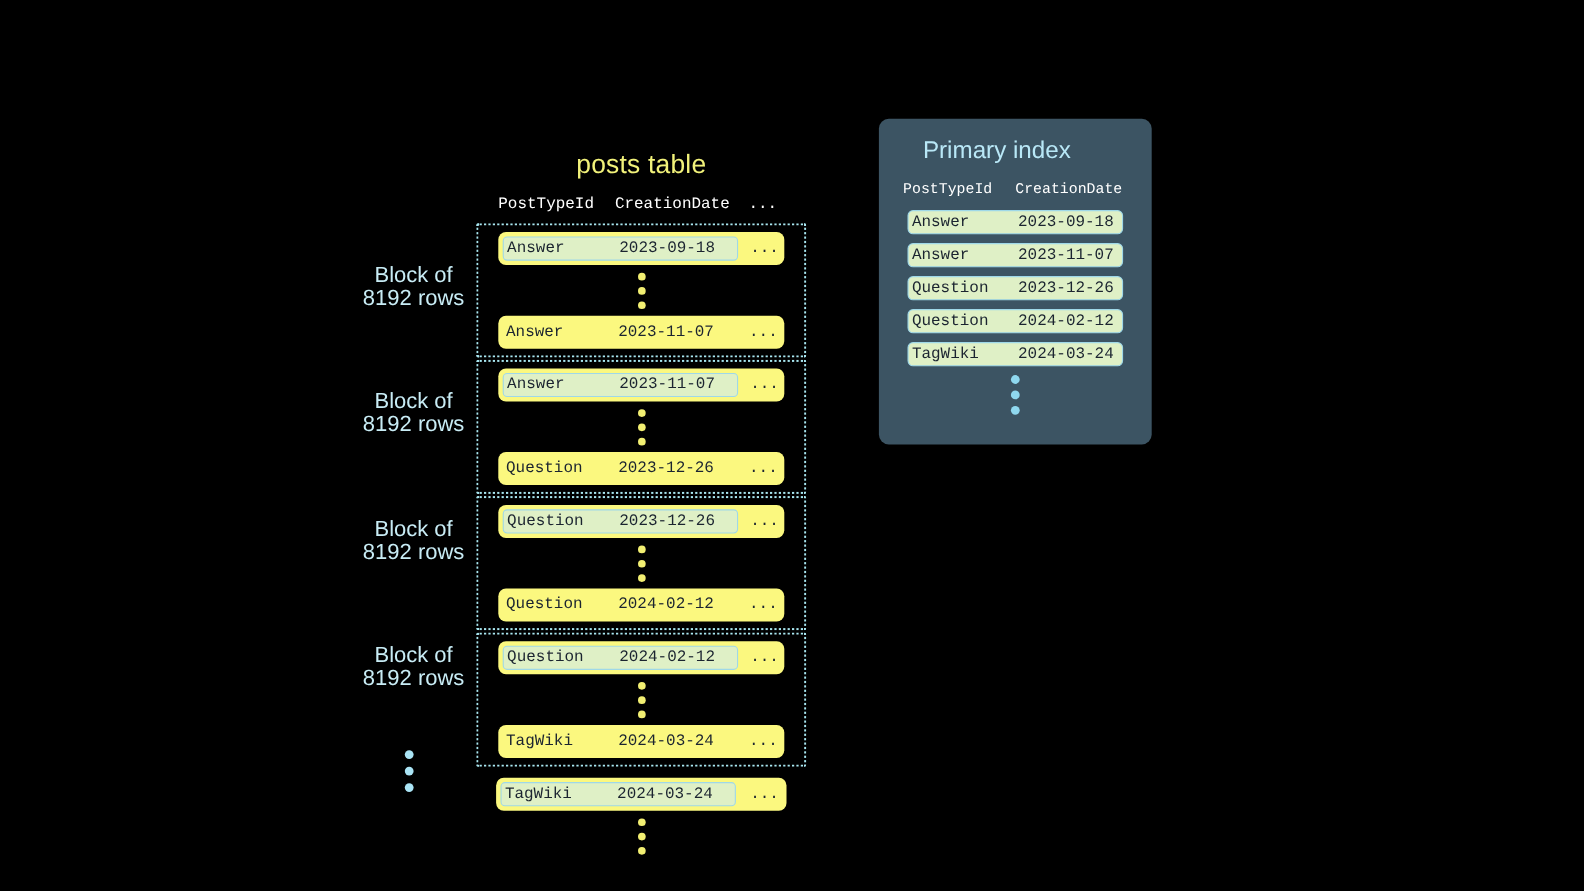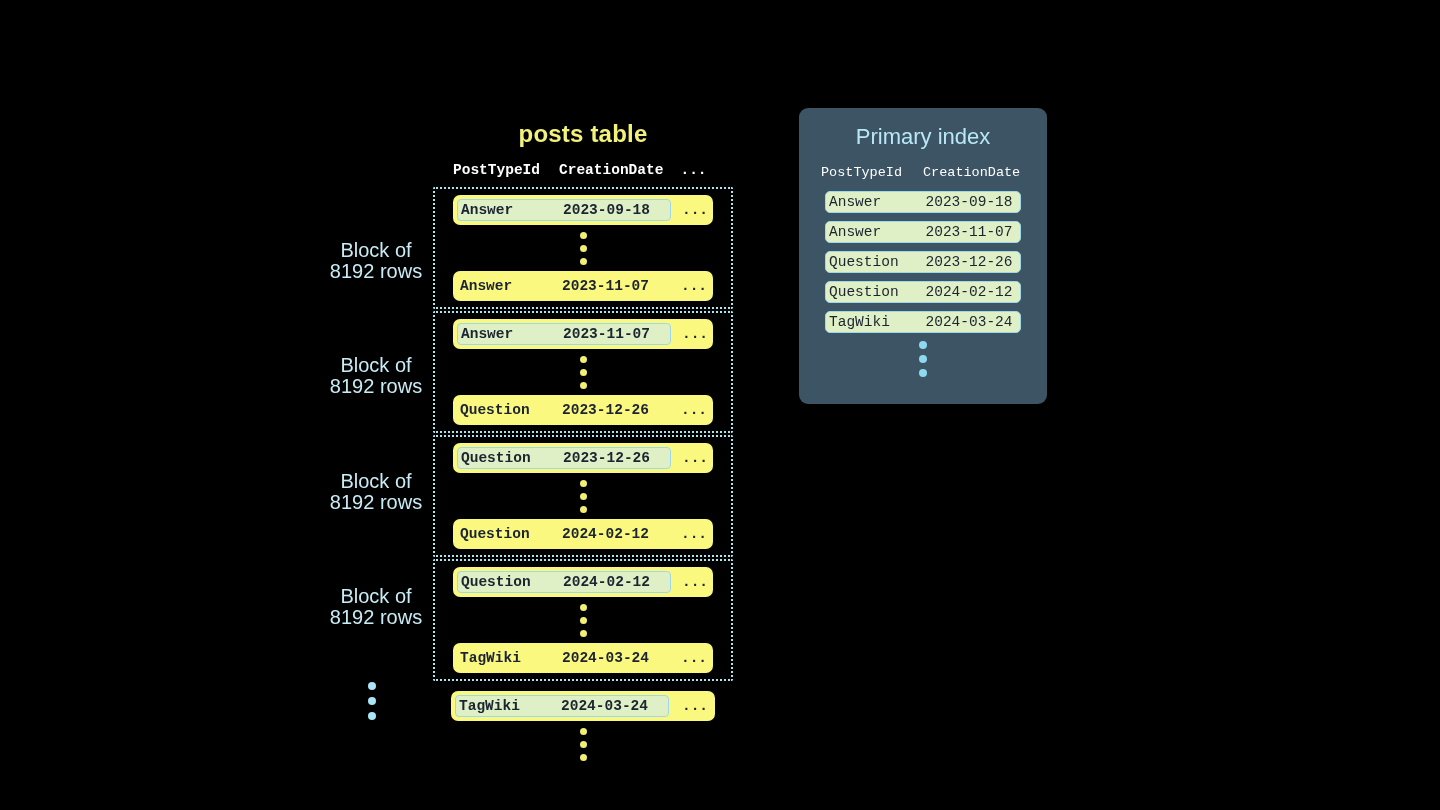--- a/index.html
+++ b/index.html
@@ -12,23 +12,22 @@
     height: 810px;
     position: relative;
     overflow: hidden;
     font-family: "Liberation Sans", sans-serif;
   }
 
   
   #posts-table-group {
     position: absolute;
     left: 433px;
-    top: 120px;
+    top: 136px;
     width: 300px;
-    font-weight: bold;
   }
   #posts-table-title {
     font-family: "Liberation Sans", sans-serif;
     font-size: 24px;
     color: #f2f27a;
     text-align: center;
     letter-spacing: 0.2px;
     margin-bottom: 14px;
   }
   .col-header-row {
@@ -150,22 +149,22 @@
     height: 296px;
     background: #3c5463;
     border-radius: 9px;
     box-sizing: border-box;
     padding-top: 16px;
   }
   #primary-index-title {
     font-family: "Liberation Sans", sans-serif;
     font-size: 22px;
     color: #b9e8f7;
-    text-align: center;
     margin-bottom: 15px;
+    padding-left: 40px;
   }
   .idx-header-row {
     display: flex;
     font-family: "Liberation Mono", monospace;
     font-size: 13.5px;
     color: #ffffff;
     padding-left: 22px;
     margin-bottom: 11px;
   }
   .idx-header-row .c-type { width: 102px; }

